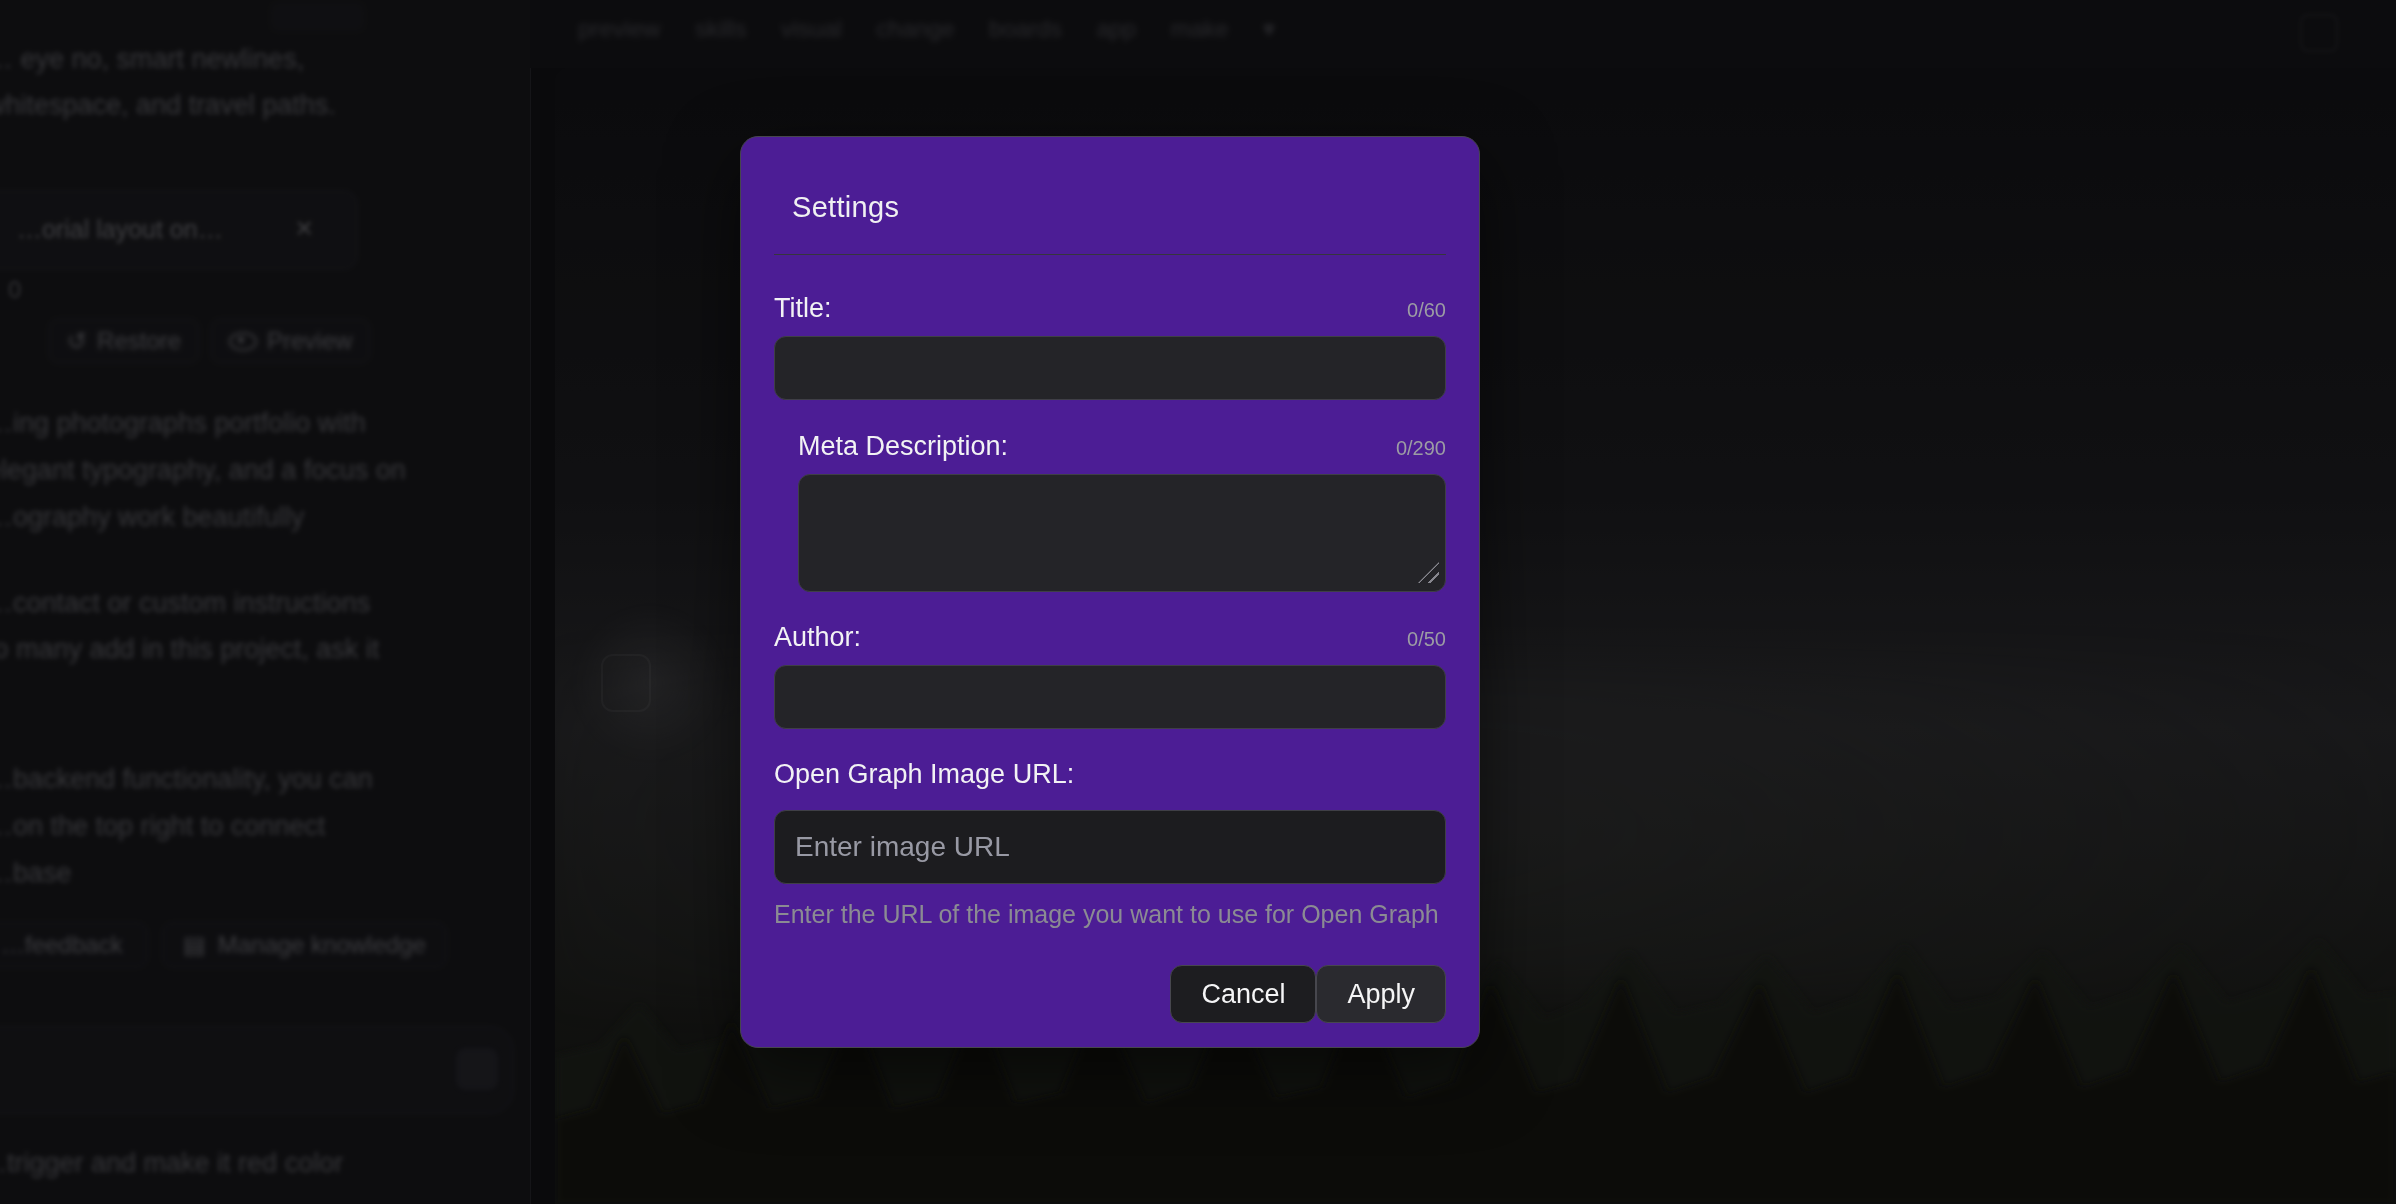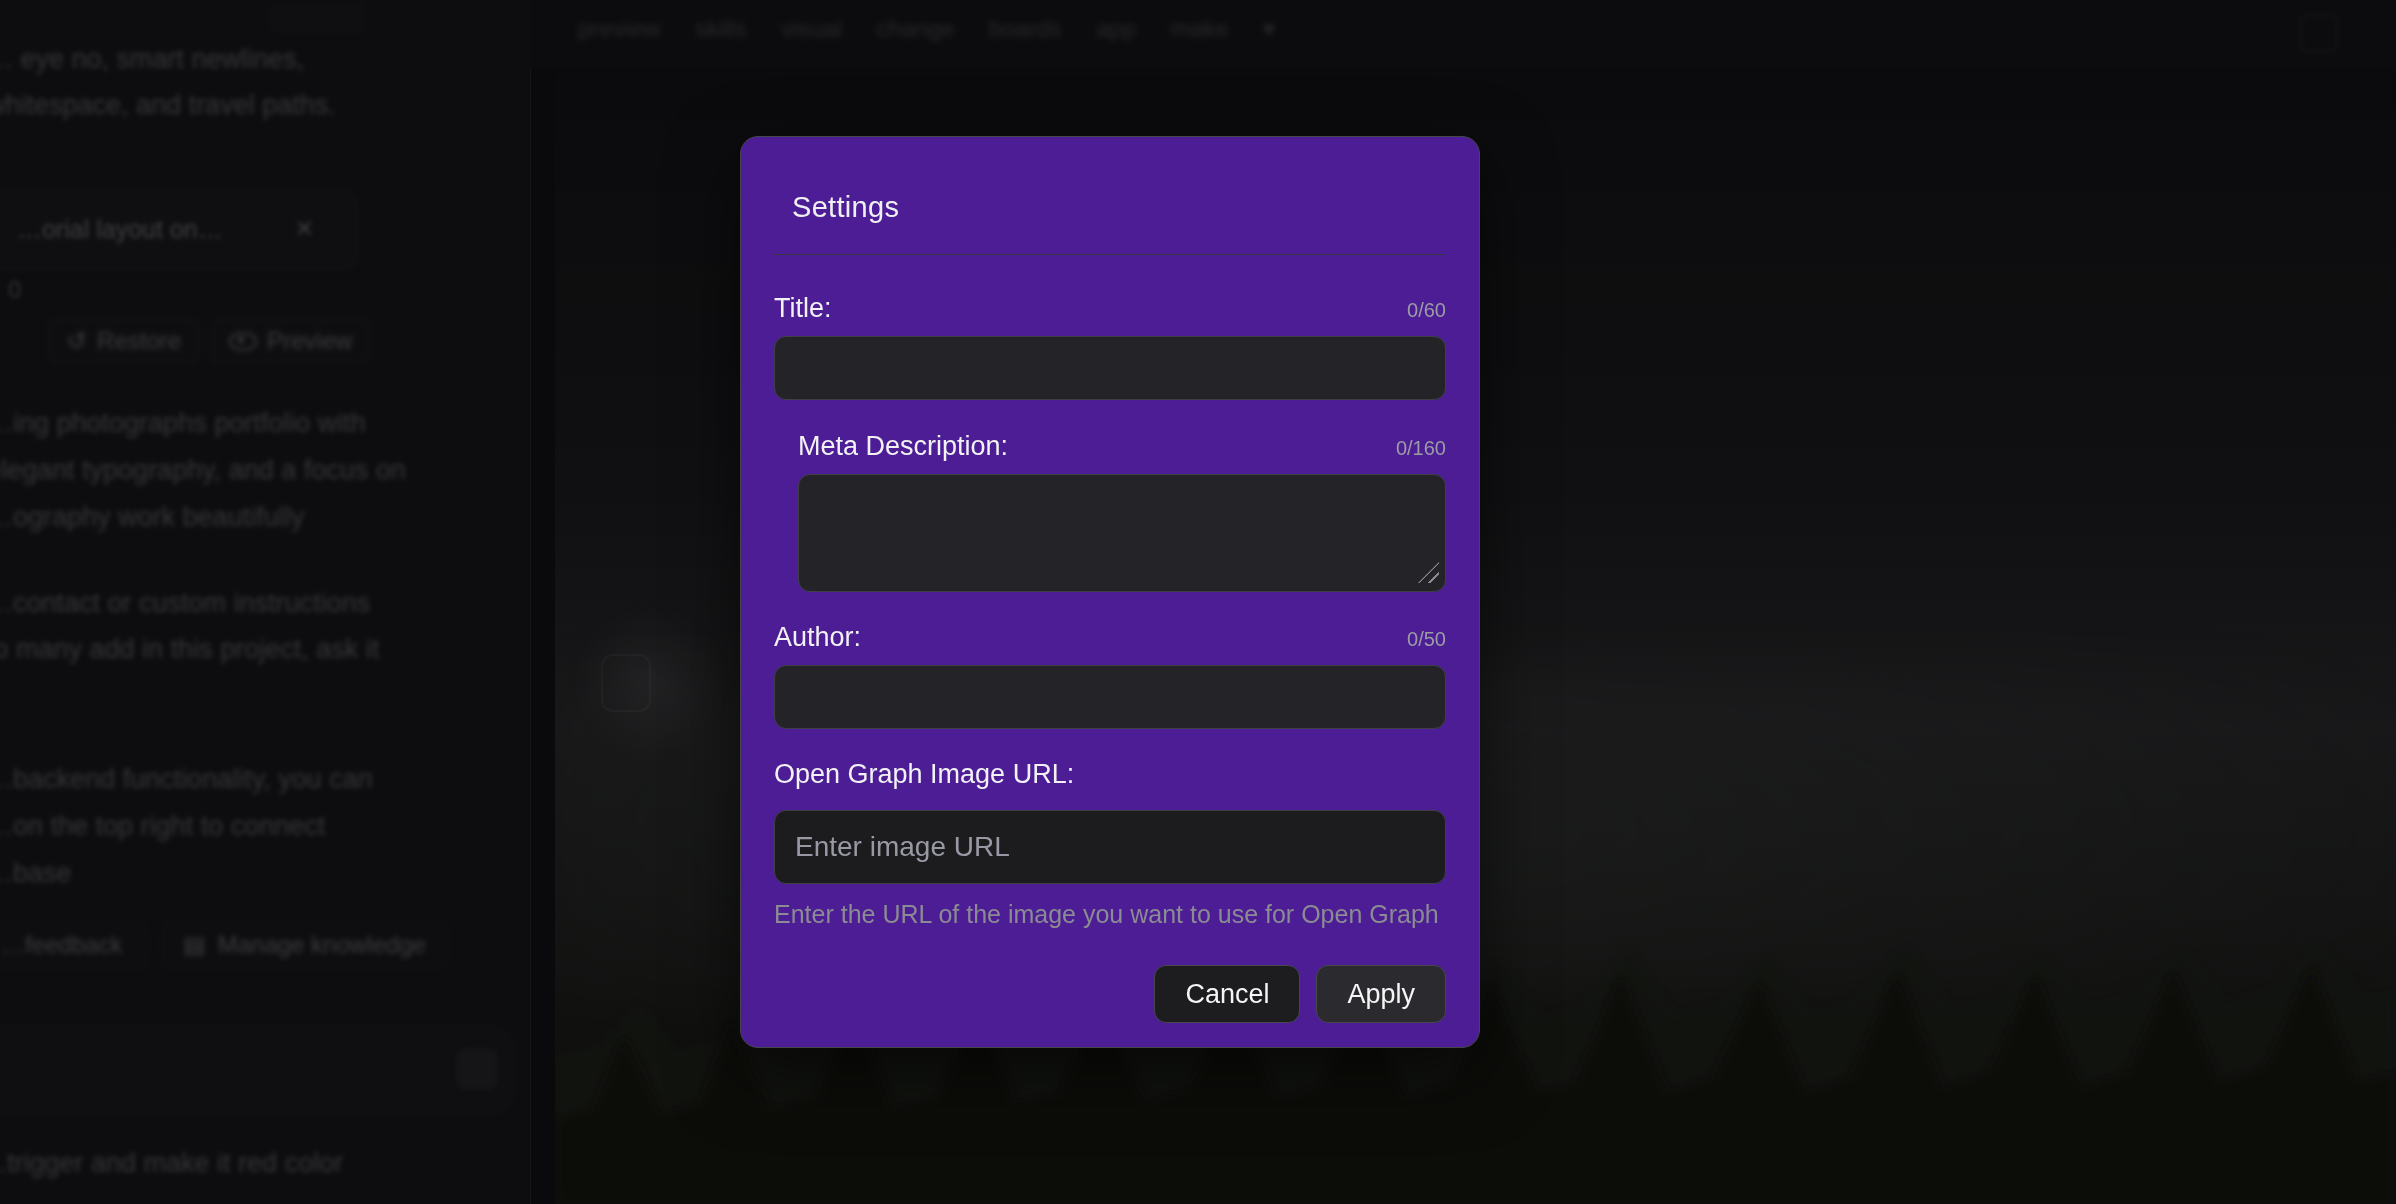--- a/index.html
+++ b/index.html
@@ -119,21 +119,21 @@
   }
   .ta-corner{
     position:absolute;right:7px;bottom:9px;width:21px;height:21px;pointer-events:none;
     background:repeating-linear-gradient(135deg,transparent 0 5.5px,#92929a 5.5px 8px);
     clip-path:polygon(100% 0,100% 100%,0 100%);
     opacity:.9;
   }
   .og-input{background:#1c1c1f;height:74px;margin-top:20px;}
   .og-input::placeholder{color:#9899a4;opacity:1;}
   .help{margin:16px 0 0 0;font-size:25px;color:#8b8b93;}
-  .footer{display:flex;justify-content:flex-end;gap:16px;margin-top:36px;}
+  .footer{display:flex;justify-content:flex-end;margin-top:36px;}
   .btn{
     height:58px;border-radius:12px;border:1.5px solid #47474e;
     font-size:27px;color:#f5f5f6;padding:0 30px;cursor:pointer;
     font-family:"Liberation Sans","DejaVu Sans",sans-serif;
   }
   .btn-cancel{background:#1d1d20;}
   .btn-apply{background:#2a2a2f;text-align:center;}
 </style>
 </head>
 <body>
@@ -226,21 +226,21 @@
     <div class="frow">
       <label>Title:</label>
       <span class="counter">0/60</span>
     </div>
     <input class="txt" type="text" value="" style="">
   </div>
 
   <div class="g-meta">
     <div class="frow">
       <label>Meta Description:</label>
-      <span class="counter">0/160</span>
+      <span class="counter">0/290</span>
     </div>
     <div class="ta-wrap">
       <textarea class="txt" style=""></textarea>
       <div class="ta-corner"></div>
     </div>
   </div>
 
   <div class="g-author">
     <div class="frow">
       <label>Author:</label>

